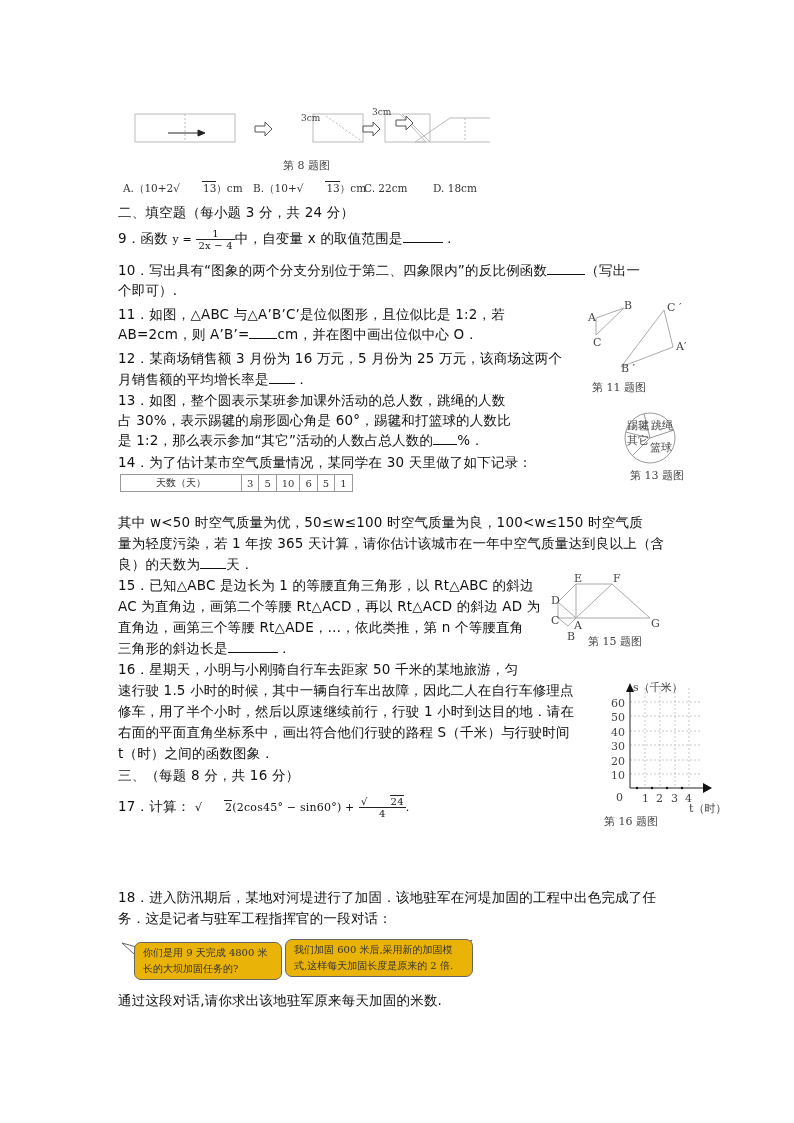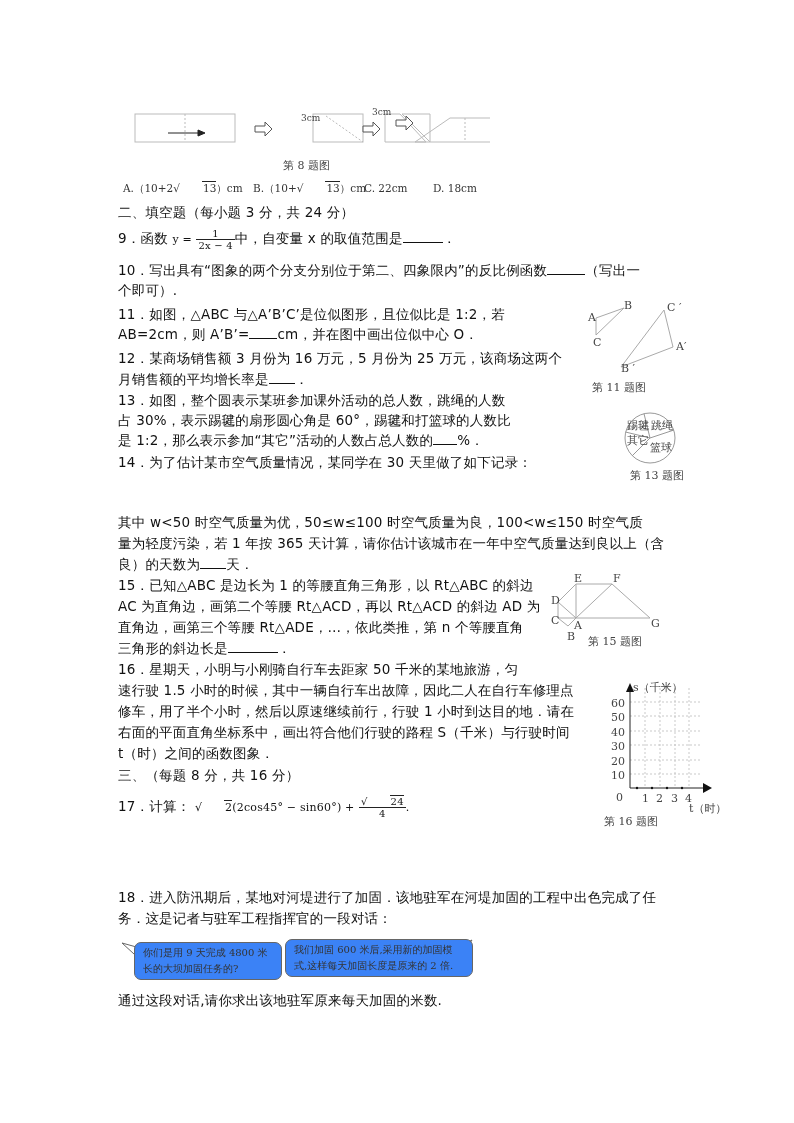--- a/index.html
+++ b/index.html
@@ -11,21 +11,21 @@
   .opt { font-family: "DejaVu Serif", serif; font-size: 10.5px; color: #333; position: absolute; white-space: nowrap; }
   .blank { display: inline-block; border-bottom: 1px solid #111; height: 13px; vertical-align: baseline; }
   .frac { display: inline-block; vertical-align: middle; text-align: center; font-family: "DejaVu Serif", serif; font-size: 10px; line-height: 11px; }
   .frac .num { display: block; border-bottom: 1px solid #222; padding: 0 2px; }
   .frac .den { display: block; padding: 0 2px; }
   .math { font-family: "DejaVu Serif", serif; font-size: 11px; }
   .sqrt { border-top: 1px solid #222; padding-left: 1px; margin-left: 22px; }
   table.data { position: absolute; left: 120px; top: 474px; border-collapse: collapse; font-family: "DejaVu Serif", serif; font-size: 10px; color: #333; }
   table.data td { border: 1px solid #999; padding: 1px 5px; text-align: center; height: 14px; }
   table.data td.hd { width: 110px; }
-  .bubble { position: absolute; border: 1px solid #666; border-radius: 7px; font-family: "DejaVu Serif", serif; font-size: 10px; line-height: 16px; color: #333; padding: 2px 8px; background: #3b82f6; }
+  .bubble { position: absolute; border: 1px solid #666; border-radius: 7px; font-family: "DejaVu Serif", serif; font-size: 10px; line-height: 16px; color: #333; padding: 2px 8px; background: #eab308; }
 </style>
 </head>
 <body>
 
 <div>
   <svg class="abs" style="left:130px;top:104px" width="360" height="50">
     <g stroke="#bbb" fill="none" stroke-width="1">
       <rect x="5" y="10" width="100" height="28"></rect>
       <line x1="55" y1="10" x2="55" y2="38" stroke-dasharray="2,2"></line>
       <rect x="183" y="10" width="50" height="28"></rect>
@@ -124,20 +124,29 @@
   <span class="cap" style="left:627px;top:418px">踢毽</span>
   <span class="cap" style="left:651px;top:418px">跳绳</span>
   <span class="cap" style="left:627px;top:433px">其它</span>
   <span class="cap" style="left:650px;top:440px">篮球</span>
   <span class="cap" style="left:630px;top:468px">第 13 题图</span>
 </div>
 
 <div class="line" style="top:453px">14．为了估计某市空气质量情况，某同学在 30 天里做了如下记录：</div>
 <table class="data">
   <tbody>
+  <tr>
+    <td class="hd">天数（天）</td>
+    <td>3</td>
+    <td>5</td>
+    <td>10</td>
+    <td>6</td>
+    <td>5</td>
+    <td>1</td>
+  </tr>
 </tbody>
   </table>
 <div class="line" style="top:513px">其中 w&lt;50 时空气质量为优，50≤w≤100 时空气质量为良，100&lt;w≤150 时空气质</div>
 <div class="line" style="top:534px">量为轻度污染，若 1 年按 365 天计算，请你估计该城市在一年中空气质量达到良以上（含</div>
 <div class="line" style="top:555px">
   <span>良）的天数为</span><span class="blank" style="width:26px"></span><span>天．</span>
 </div>
 
 <div class="line" style="top:576px">15．已知△ABC 是边长为 1 的等腰直角三角形，以 Rt△ABC 的斜边</div>
 <div class="line" style="top:597px">AC 为直角边，画第二个等腰 Rt△ACD，再以 Rt△ACD 的斜边 AD 为</div>

